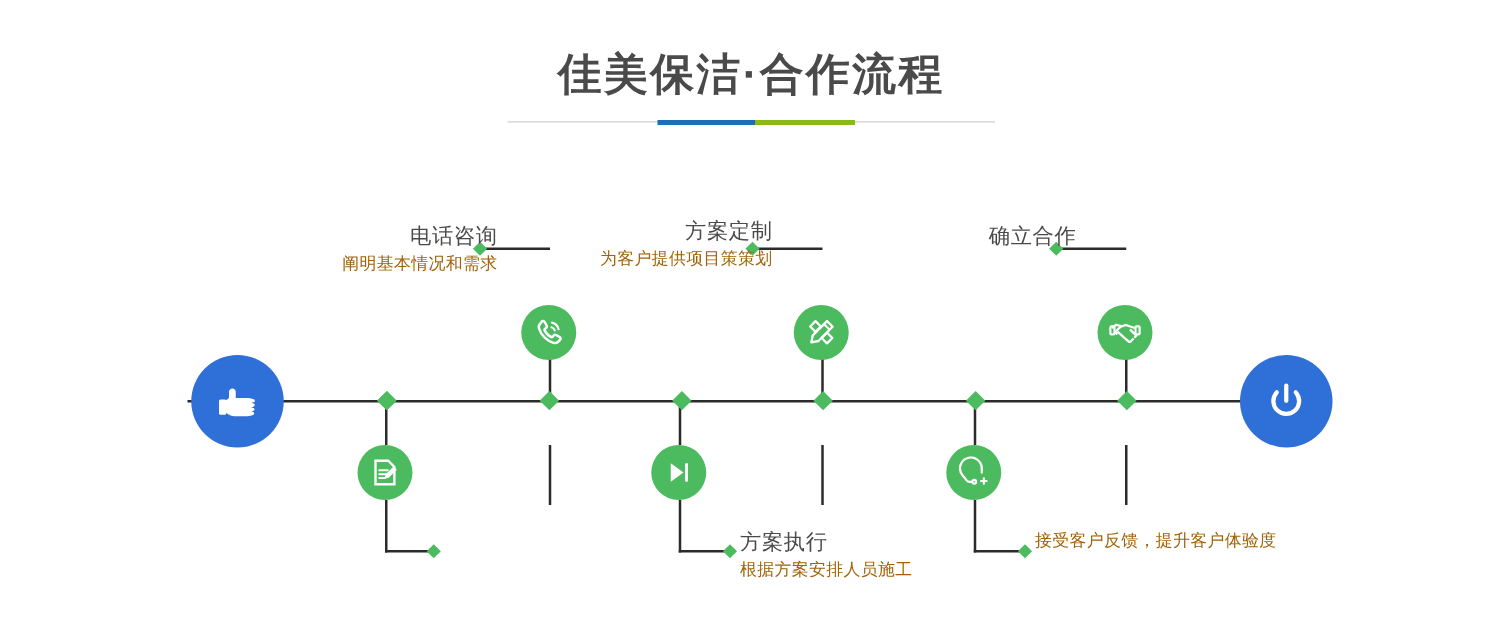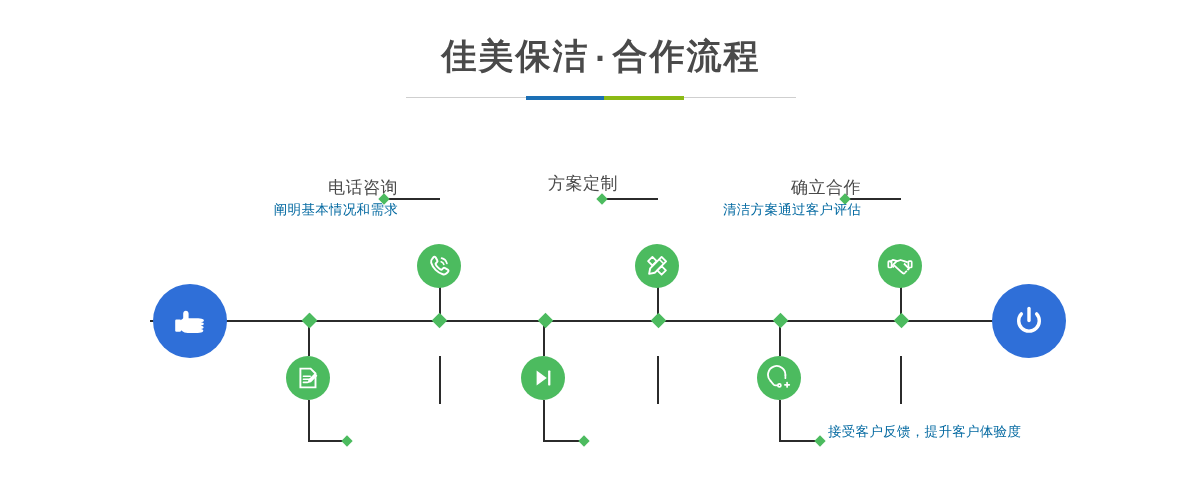--- a/index.html
+++ b/index.html
@@ -10,21 +10,20 @@
   body {
     font-family: "Liberation Sans", "DejaVu Sans", sans-serif;
     -webkit-font-smoothing: antialiased;
   }
   .page {
     position: relative;
     width: 1202px;
     height: 502px;
     overflow: hidden;
     background: #ffffff;
-    font-family: Liberation Mono, monospace;
   }
 
   
   .header {
     position: absolute;
     left: 0;
     top: 0;
     width: 1202px;
     text-align: center;
   }
@@ -164,21 +163,21 @@
     z-index: 5;
   }
   .label .lbl-title {
     font-size: 17px;
     color: #4a4a4a;
     line-height: 1.35;
     letter-spacing: 0.5px;
   }
   .label .lbl-desc {
     font-size: 13.5px;
-    color: #0369a1;
+    color: #a16207;
     line-height: 1.5;
     letter-spacing: 0.3px;
   }
   .label.top { text-align: right; }
   .label.bottom { text-align: left; }
 </style>
 </head>
 <body>
 
 <div class="page">
@@ -264,33 +263,38 @@
         <svg width="26" height="26" viewBox="0 0 26 26">
           <path fill="none" stroke="#ffffff" stroke-width="1.9" stroke-linejoin="round" d="M17.6 3.9l4.5 4.5-11.4 11.4-5.6 1.1 1.1-5.6z"></path>
           <line x1="15.2" y1="6.3" x2="19.7" y2="10.8" stroke="#ffffff" stroke-width="1.6"></line>
           <path fill="none" stroke="#ffffff" stroke-width="1.8" stroke-linejoin="round" d="M8.4 3.9l4.3 4.3-4.3 4.3-4.3-4.3z"></path>
           <path fill="none" stroke="#ffffff" stroke-width="1.8" stroke-linejoin="round" d="M17.6 13.1l4.3 4.3-4.3 4.3-4.3-4.3z"></path>
         </svg>
       </span>
     </div>
     <div class="label top" style="left:440px; top:14px; width:178px;">
       <div class="lbl-title">方案定制</div>
+      <div class="lbl-desc">为客户提供项目策策划</div>
     </div>
 
     <div class="stem" style="left:543px; top:162px; height:34px;"></div>
     <div class="stem" style="left:543px; top:240px; height:42px;"></div>
     <div class="arm" style="left:543px; top:280px; width:41px;"></div>
     <div class="tip" style="left:580px; top:277px;"></div>
     <div class="node" style="left:521px; top:196px;">
       <span>
         <svg width="26" height="26" viewBox="0 0 26 26">
           <path fill="#ffffff" d="M6.6 5.6l10.2 7.4-10.2 7.4z"></path>
           <rect fill="#ffffff" x="18.1" y="5.6" width="2.3" height="14.8" rx="0.6"></rect>
         </svg>
       </span>
+    </div>
+    <div class="label bottom" style="left:592px; top:263px; width:220px;">
+      <div class="lbl-title">方案执行</div>
+      <div class="lbl-desc">根据方案安排人员施工</div>
     </div>
 
     <div class="diamond" style="left:775px; top:155px;"></div>
     <div class="diamond" style="left:896px; top:155px;"></div>
     <div class="stem" style="left:900px; top:98px; height:64px;"></div>
     <div class="stem" style="left:900px; top:196px; height:48px;"></div>
     <div class="arm" style="left:844px; top:38px; width:57px;"></div>
     <div class="tip" style="left:841px; top:35px;"></div>
     <div class="node" style="left:878px; top:84px;">
       <span>
@@ -299,21 +303,20 @@
           <path fill="none" stroke="#ffffff" stroke-width="1.8" stroke-linejoin="round" d="M6.9 12.2l3.2 2.9 2.2 2 1.9 1.7 1.8 1.4c.8.6 1.9.2 2.1-.8"></path>
           <path fill="none" stroke="#ffffff" stroke-width="1.8" stroke-linejoin="round" d="M18.1 19.4l1.8-1.5M20.4 17.2l1.6-1.6-5-5.1"></path>
           <path fill="none" stroke="#ffffff" stroke-width="1.8" stroke-linejoin="round" d="M9.8 8.1L6.2 11.6c-.7.7-.6 1.8.2 2.4l.5.4"></path>
           <rect fill="none" stroke="#ffffff" stroke-width="1.7" x="1.3" y="8.1" width="3.3" height="6.4" rx="0.8"></rect>
           <rect fill="none" stroke="#ffffff" stroke-width="1.7" x="21.4" y="8.1" width="3.3" height="6.4" rx="0.8"></rect>
         </svg>
       </span>
     </div>
     <div class="label top" style="left:686px; top:18px; width:175px;text-align:right;">
       <div class="lbl-title">确立合作</div>
-      <div class="lbl-desc">清洁方案通过客户评估</div>
     </div>
 
     <div class="stem" style="left:779px; top:162px; height:34px;"></div>
     <div class="stem" style="left:779px; top:240px; height:42px;"></div>
     <div class="arm" style="left:779px; top:280px; width:41px;"></div>
     <div class="tip" style="left:816px; top:277px;"></div>
     <div class="node" style="left:757px; top:196px;">
       <span>
         <svg width="26" height="26" viewBox="0 0 26 26">
           <path fill="none" stroke="#ffffff" stroke-width="1.8" stroke-linecap="round" d="M4.3 15.6a8.7 8.7 0 1 1 15.1-5.6"></path>

